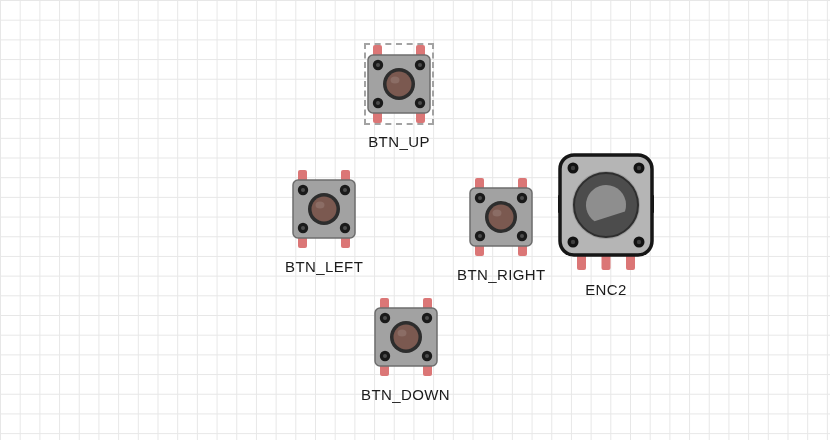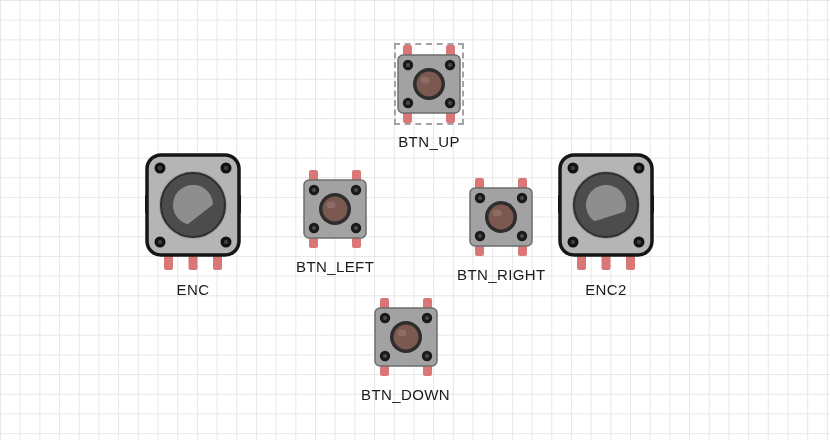--- a/index.html
+++ b/index.html
@@ -108,30 +108,30 @@
       </g>
       <circle cx="48" cy="52" r="34" fill="#9c9c9c"></circle>
       <circle cx="48" cy="52" r="32" style="fill:var(--encoder-knob,#4c4c4c)" stroke="#2e2e2e" stroke-width="2"></circle>
       <path transform="translate(48,52) rotate(-18)" d="M -16 12 A 20 20 0 1 1 16 12 Z" style="fill:var(--encoder-shaft,#8e8e8e)"></path>
     </symbol>
   </defs>
 </svg>
 
 <div class="canvas">
 
-  <div class="component selected" style="left:394px; top:43px">
+  <div class="component selected" style="left:364px; top:43px">
     <div class="sel-box">
       <svg width="66" height="78">
           <use href="#sym-pushbutton"></use>
         </svg>
     </div>
     <div class="part-label">BTN_UP</div>
   </div>
 
-  <div class="component" style="left:296px; top:168px">
+  <div class="component" style="left:285px; top:168px">
     <div class="sel-box">
       <svg width="66" height="78">
           <use href="#sym-pushbutton"></use>
         </svg>
     </div>
     <div class="part-label">BTN_LEFT</div>
   </div>
 
 
   <div class="component" style="left:457px; top:176px">
@@ -145,28 +145,20 @@
 
   <div class="component" style="left:361px; top:296px">
     <div class="sel-box">
       <svg width="66" height="78">
           <use href="#sym-pushbutton"></use>
         </svg>
     </div>
     <div class="part-label">BTN_DOWN</div>
   </div>
 
-  <div class="component" style="left:143px; top:151px">
-    <div class="sel-box">
-      <svg width="96" height="118">
-          <use href="#sym-encoder-a"></use>
-        </svg>
-    </div>
-    <div class="part-label">ENC</div>
-  </div>
 
   <div class="component" style="left:556px; top:151px">
     <div class="sel-box">
       <svg width="96" height="118">
           <use href="#sym-encoder-b"></use>
         </svg>
     </div>
     <div class="part-label">ENC2</div>
   </div>
 

